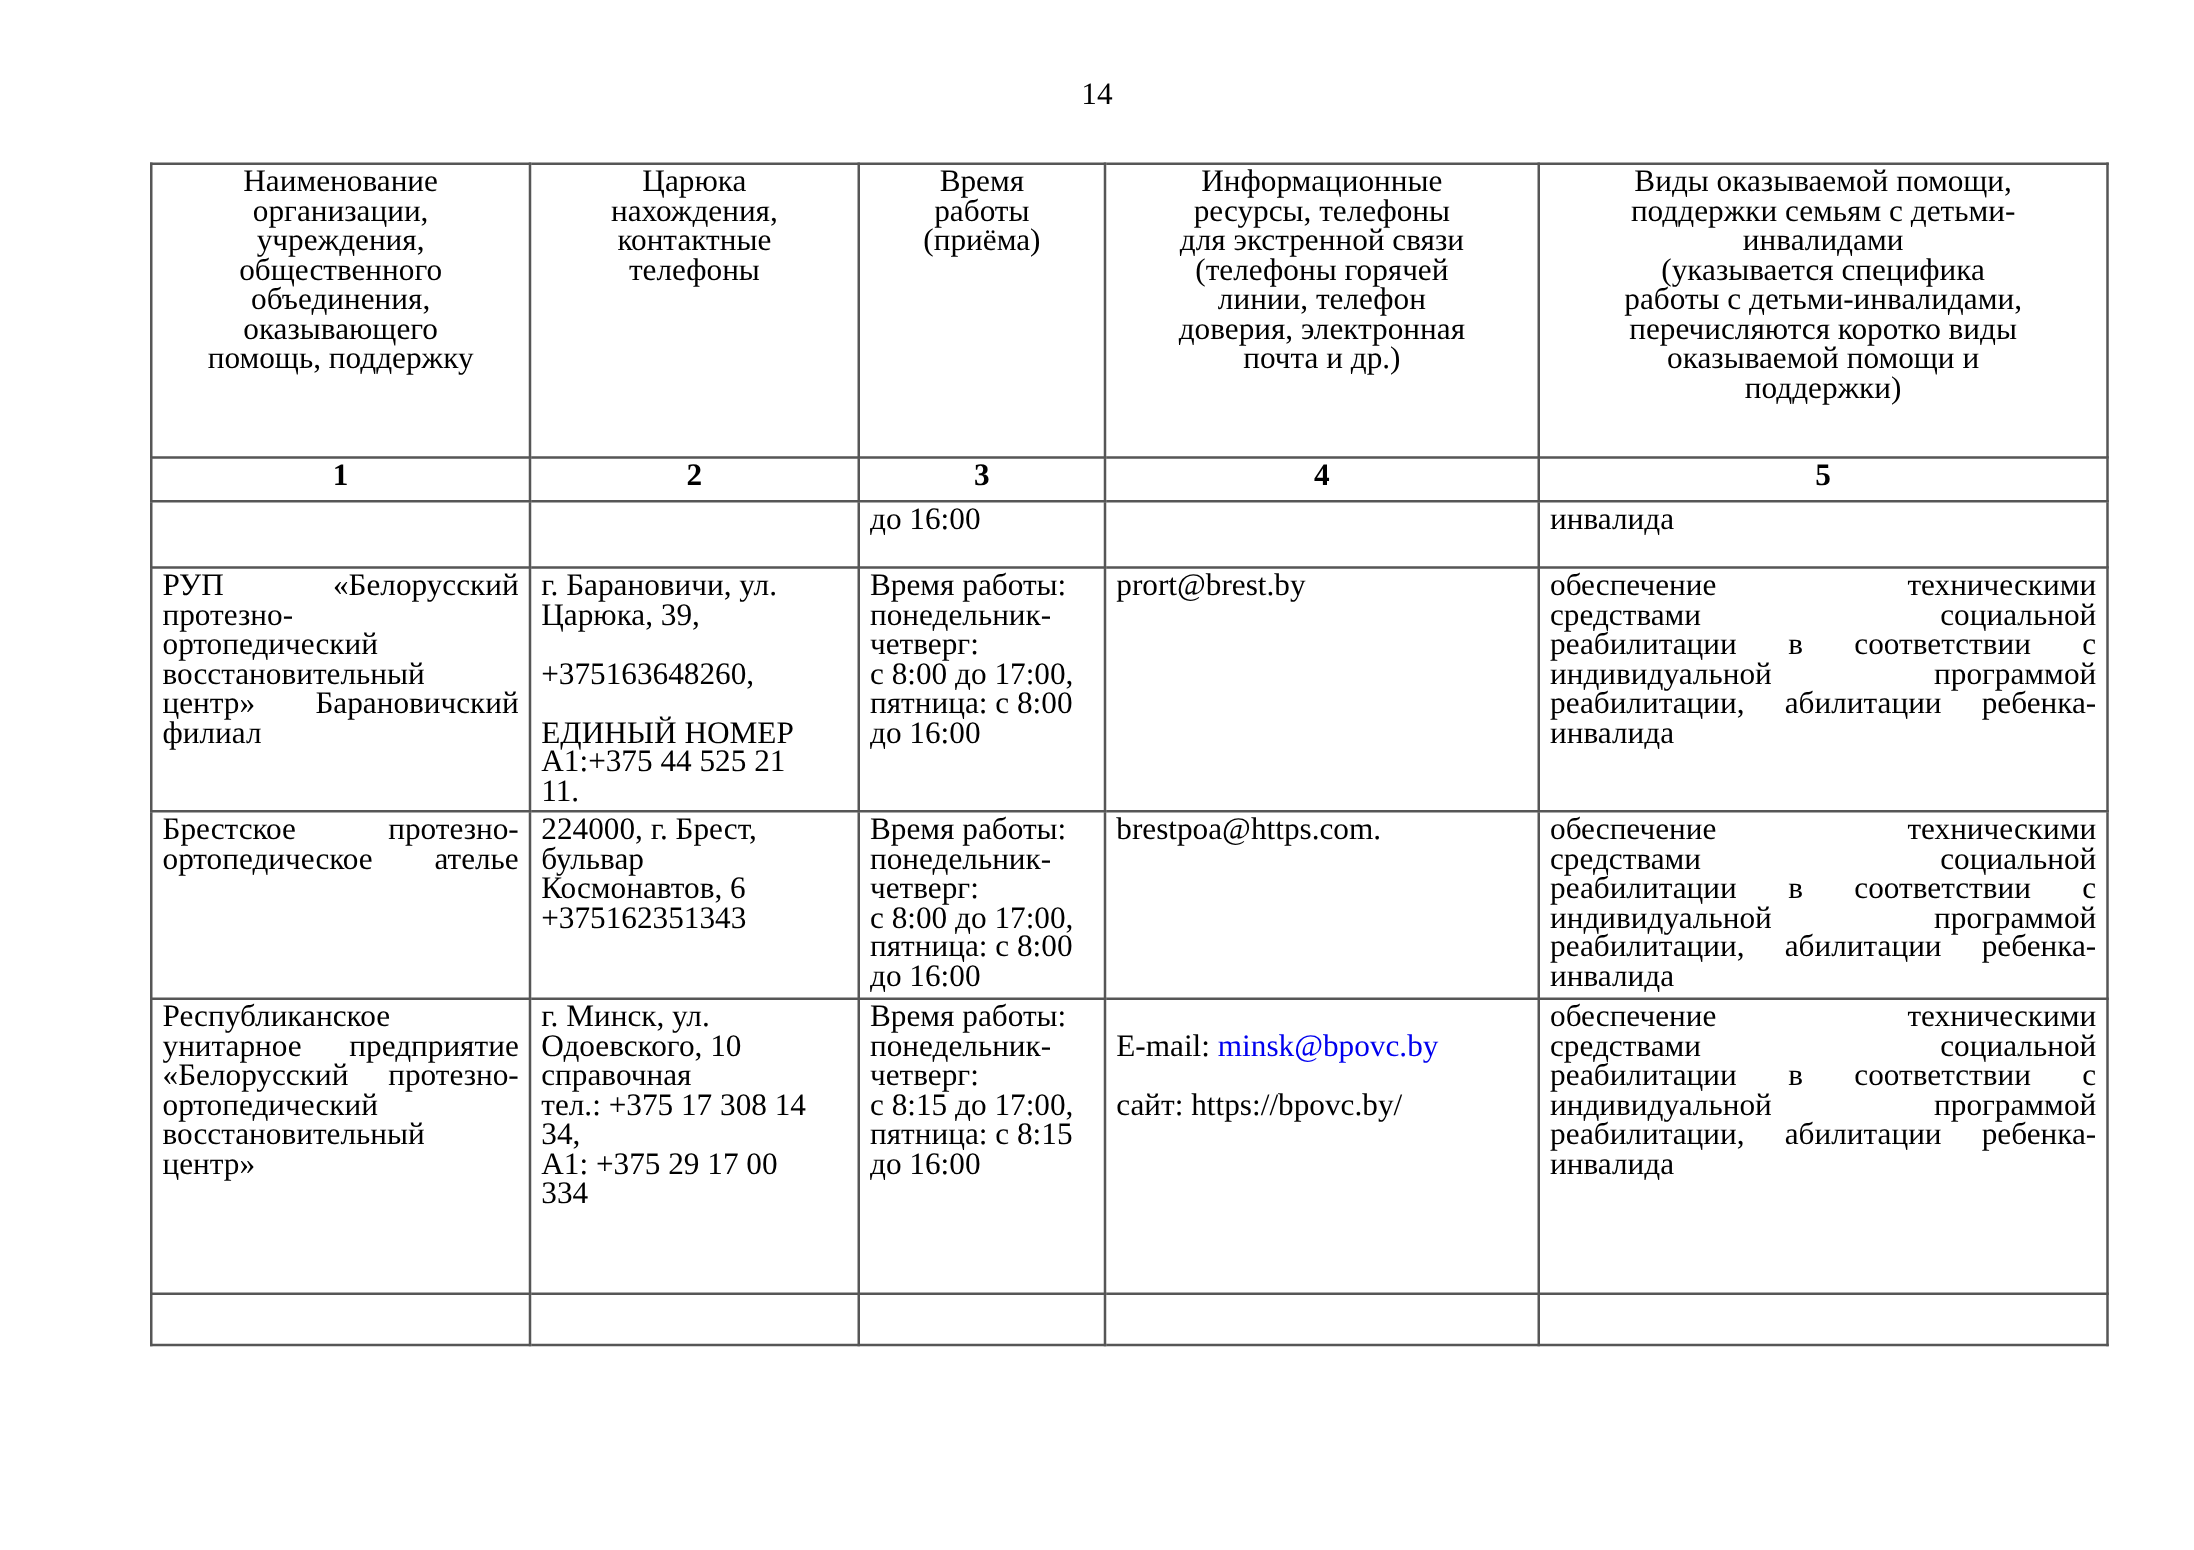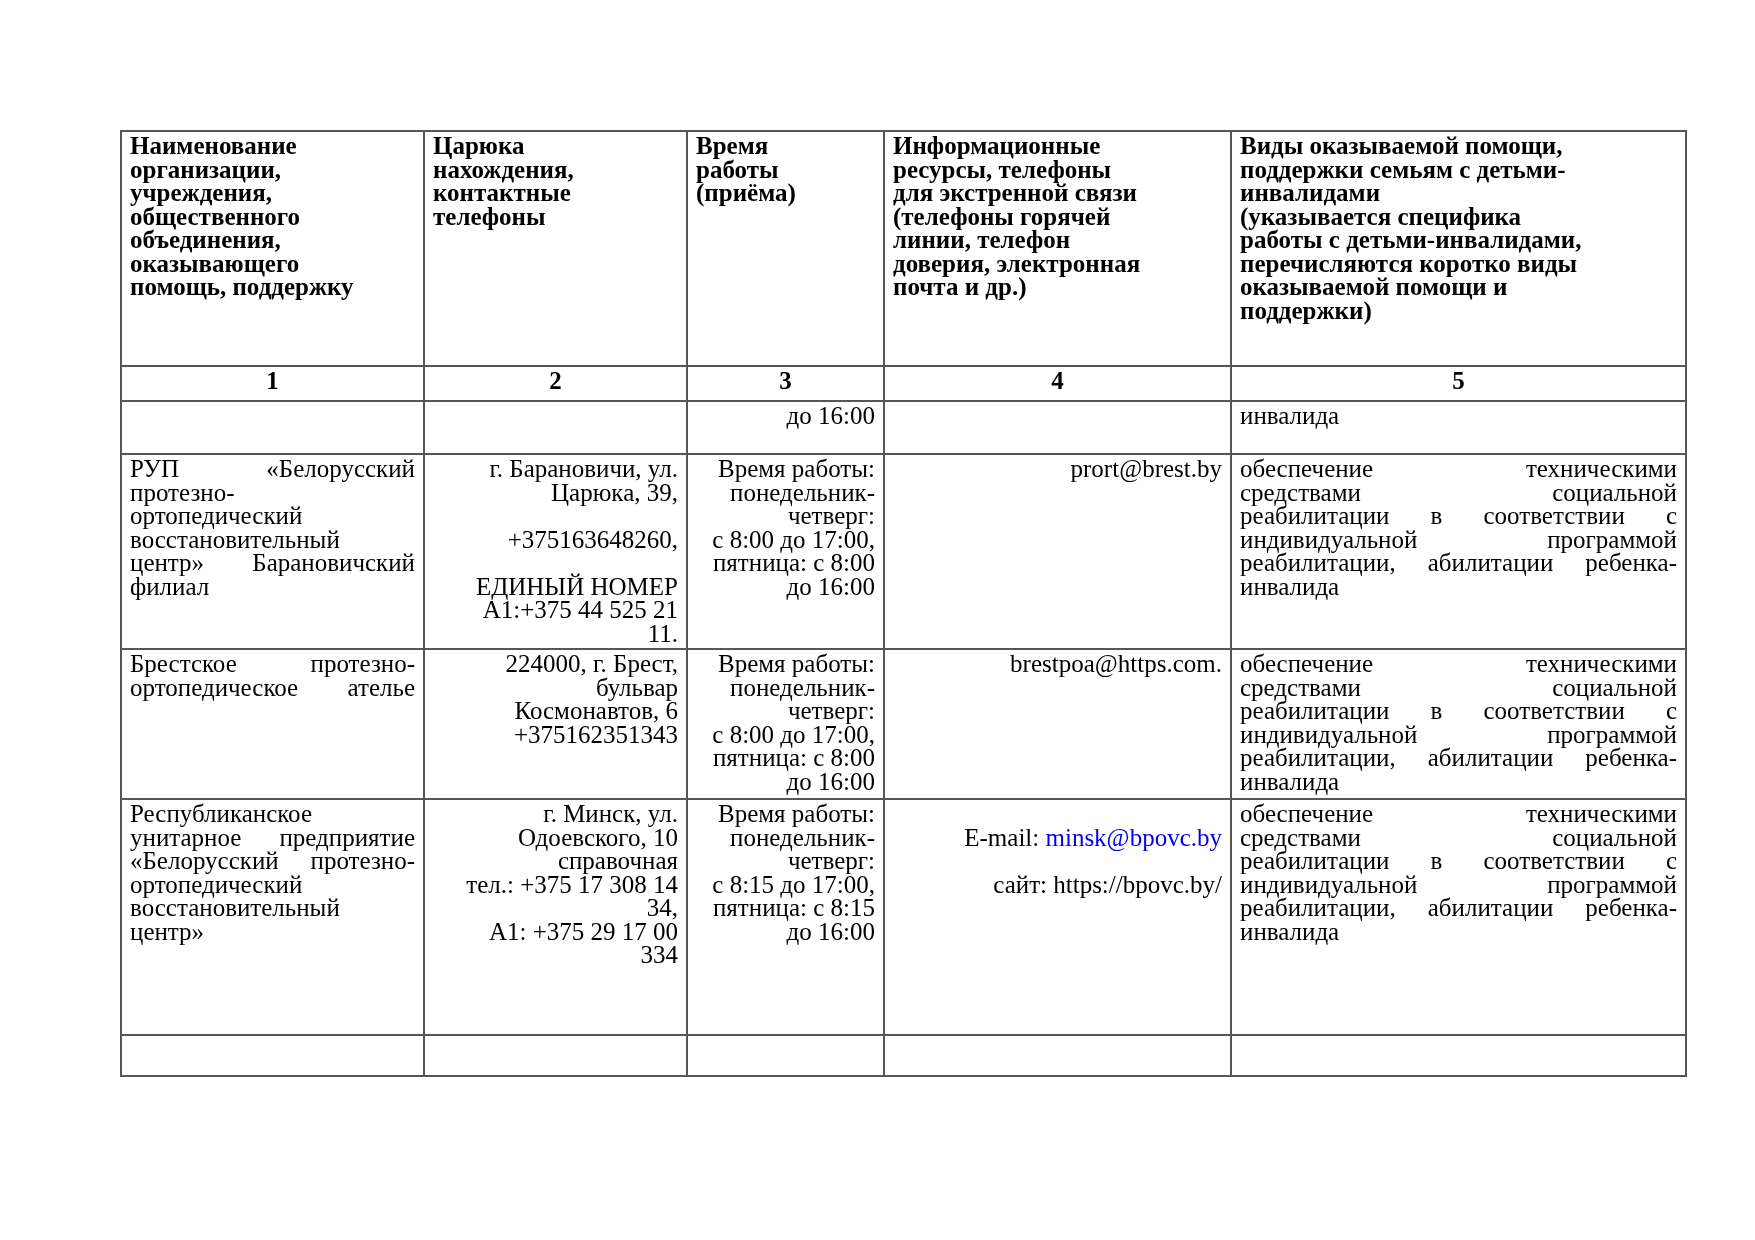--- a/index.html
+++ b/index.html
@@ -14,34 +14,35 @@
   table.doc {
     position:absolute; left:120px; top:130px; width:1565px;
     border-collapse:collapse; table-layout:fixed;
   }
   table.doc td {
     border:2px solid #565656; vertical-align:top;
     padding:2px 8px; font-size:25px; line-height:23.5px;
     overflow:hidden; word-wrap:break-word;
   }
   td.h {
-    font-weight:bold; white-space:pre-line;
+    font-weight:normal; text-align:center; white-space:pre-line;
     line-height:28.5px; padding-top:4px;border-radius:18px;
   }
   td.num { font-weight:bold; text-align:center; }
-  td.center { text-align:right; white-space:pre-line; }
+  td.center { text-align:left; white-space:pre-line; }
   td.justify { text-align:justify; text-align-last:justify; white-space:pre-line; }
   td.left { text-align:left; white-space:pre-line; }
   a.link { color:#0000ee; cursor:pointer; }
 </style>
 </head>
 <body>
 
 <div class="page">
 
+  <div class="pagenum">14</div>
 
   <table class="doc">
     <colgroup>
       <col style="width:303px">
       <col style="width:263px">
       <col style="width:197px">
       <col style="width:347px">
       <col style="width:455px">
     </colgroup>
 

